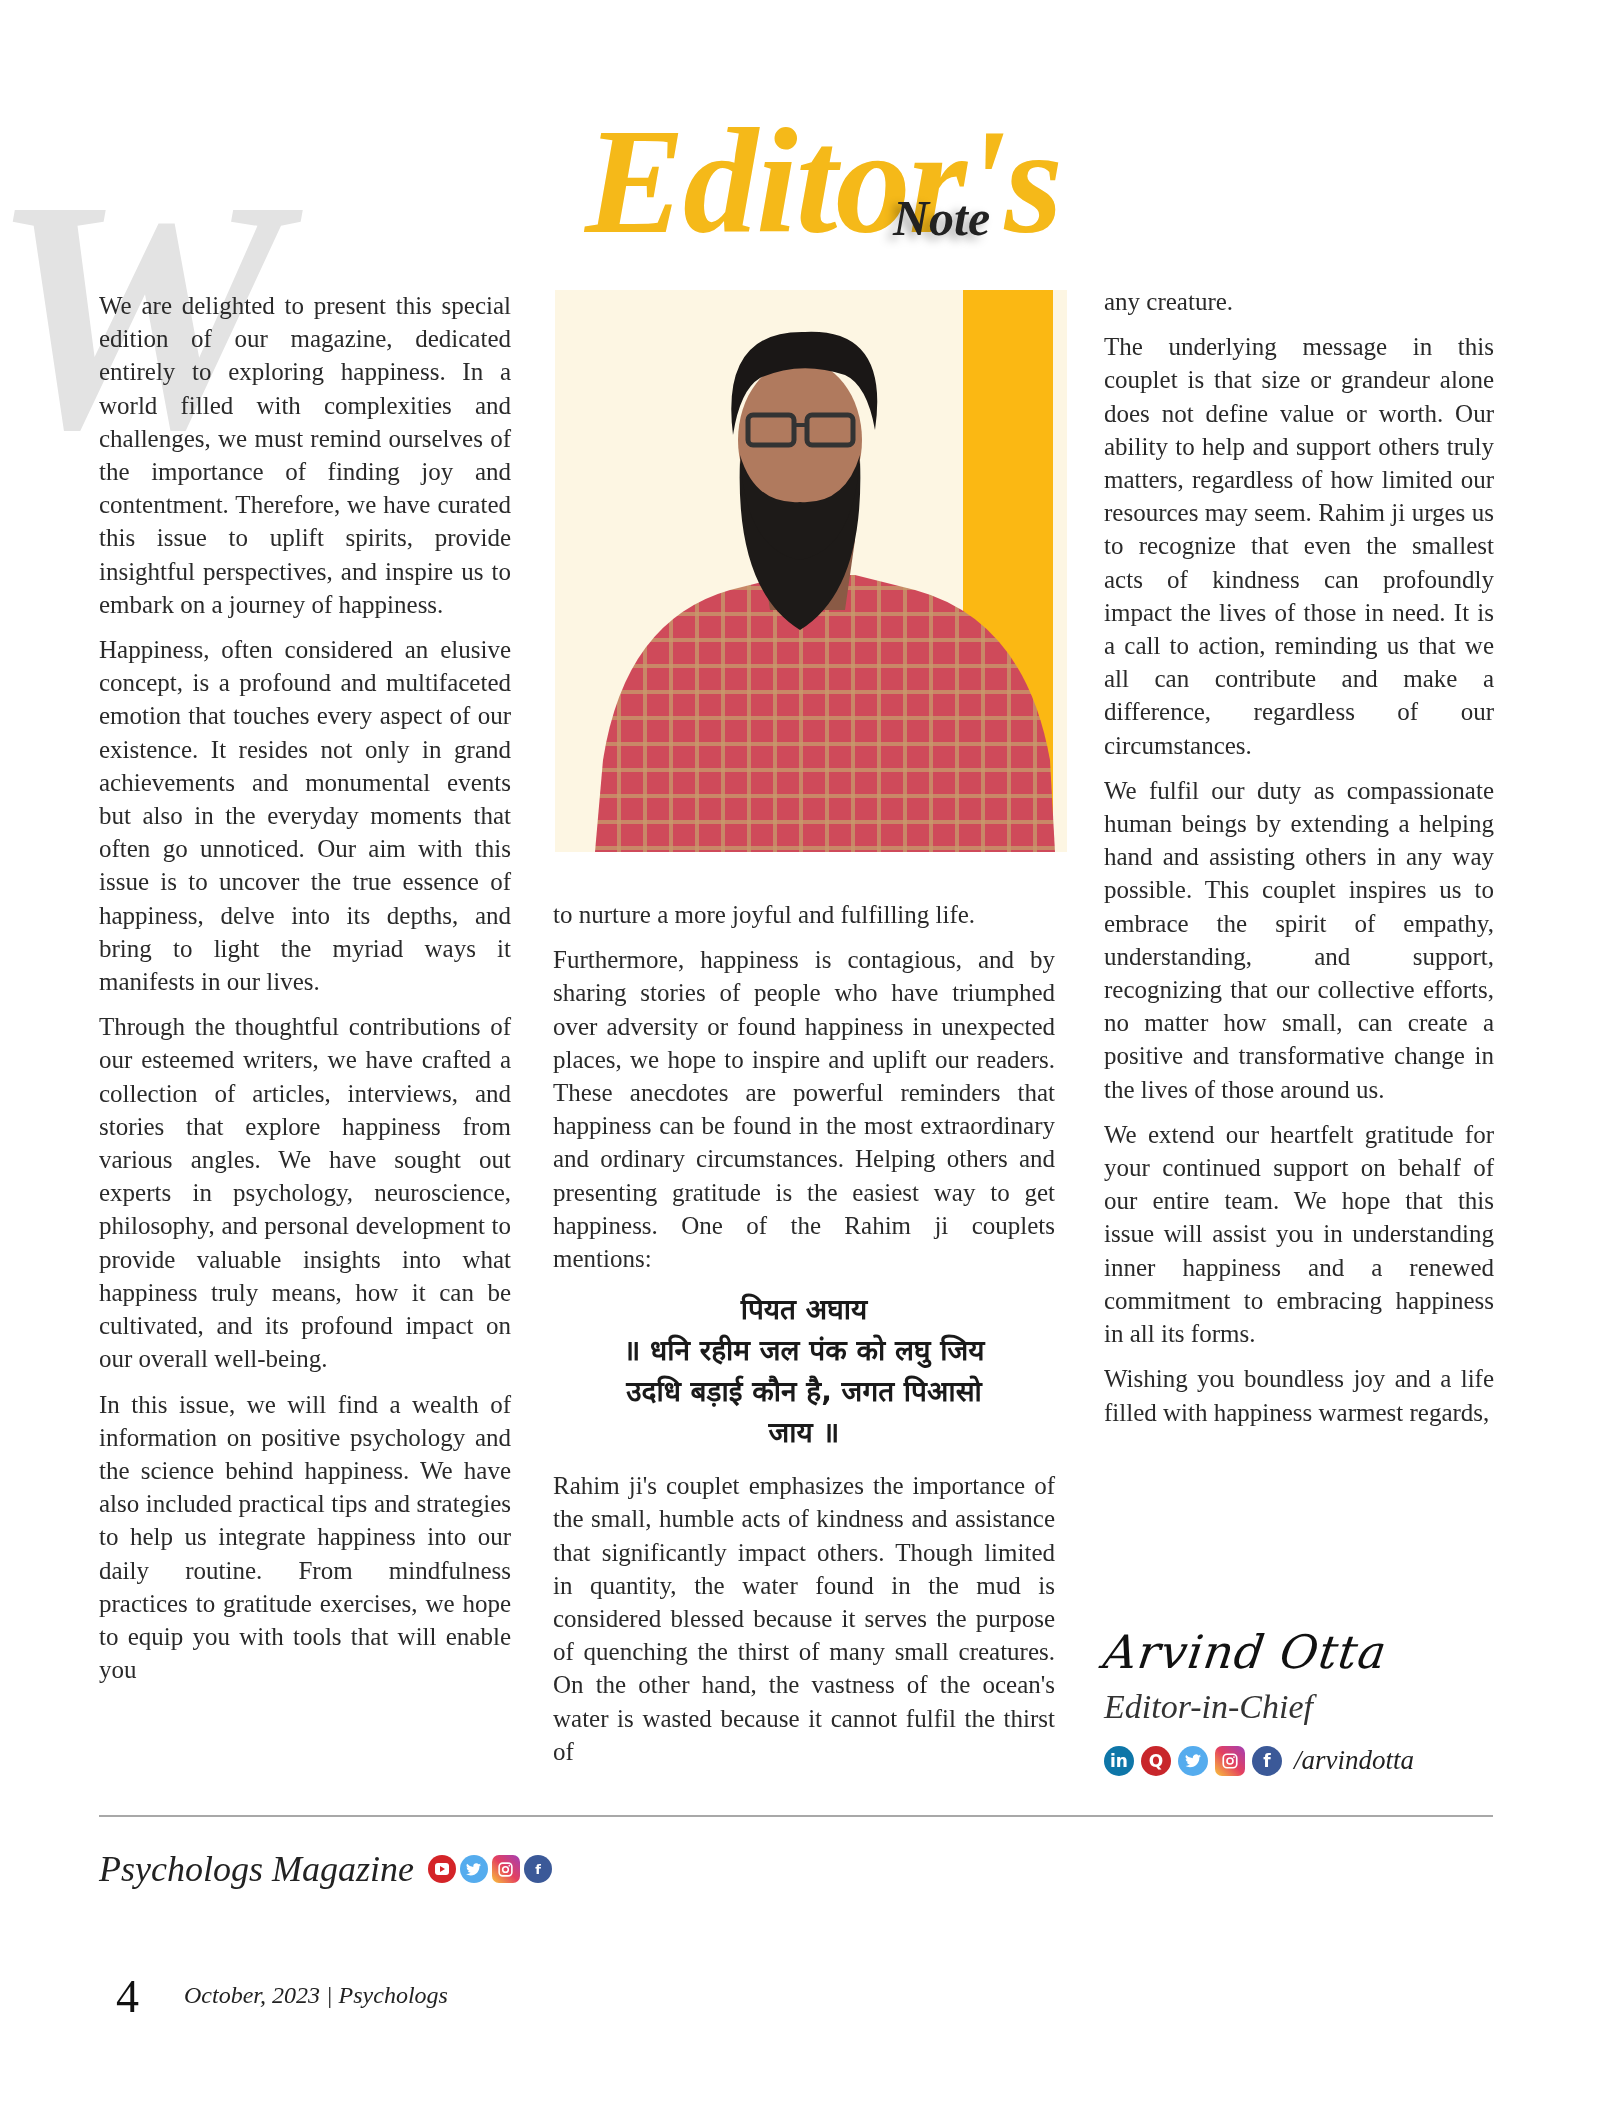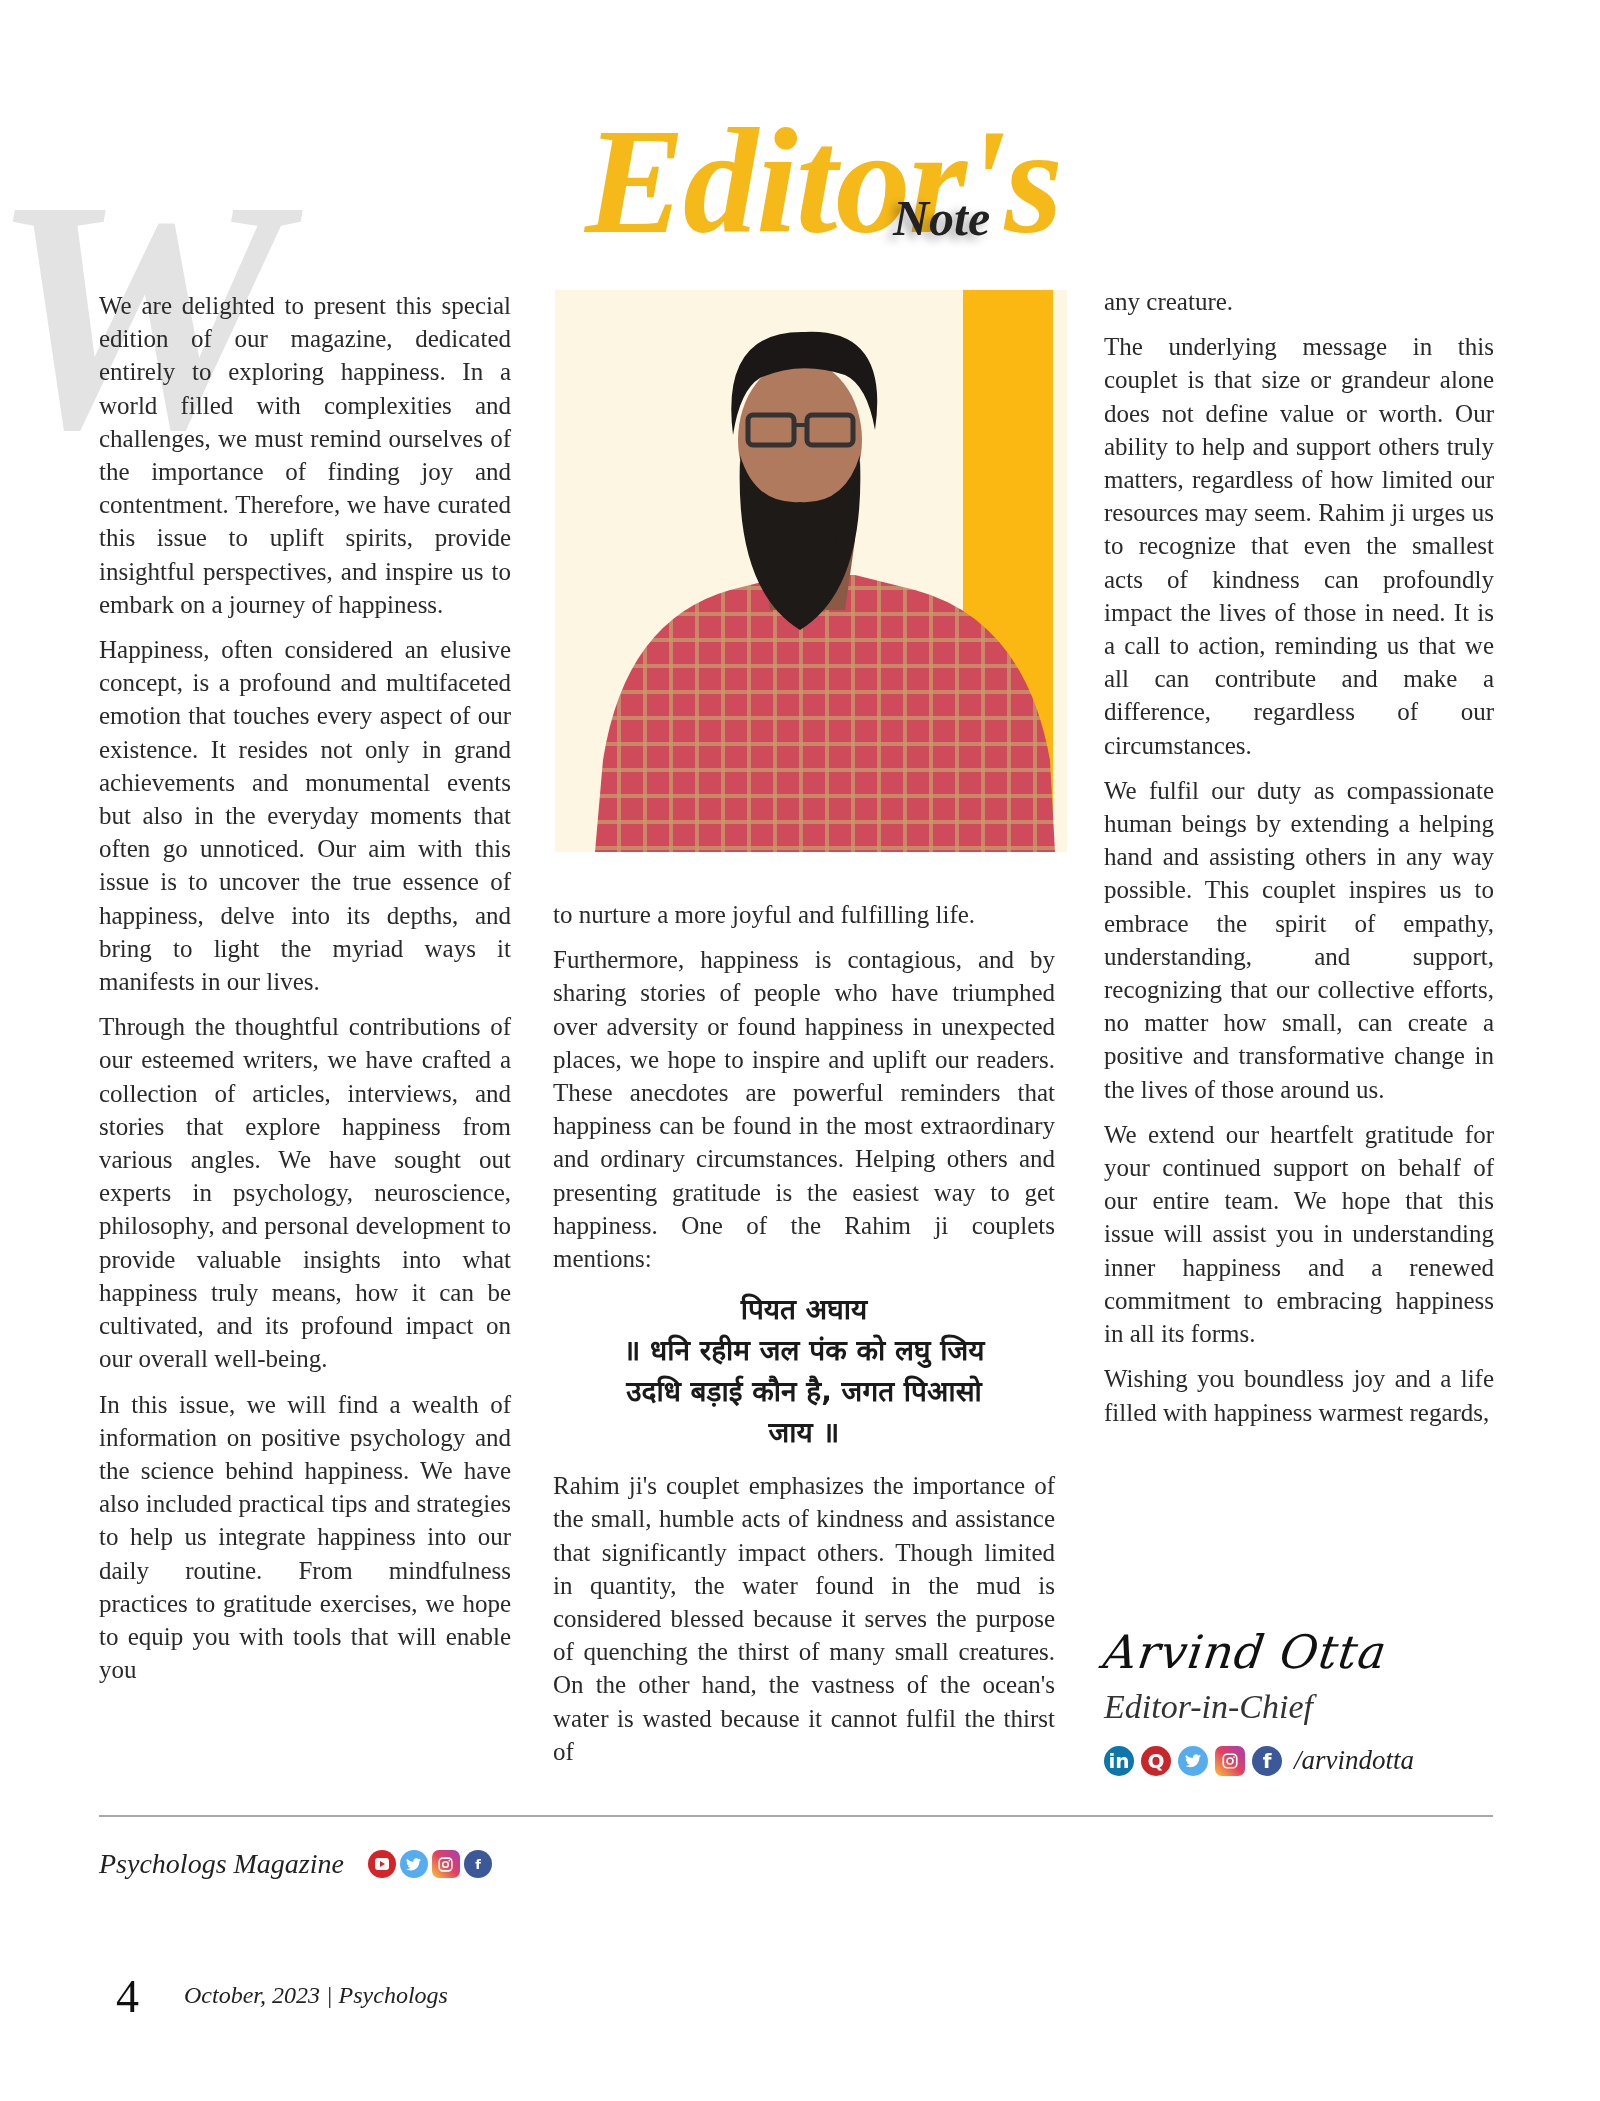--- a/index.html
+++ b/index.html
@@ -22,26 +22,26 @@
   .photo { position: absolute; left: 555px; top: 290px; width: 512px; height: 562px; background: #fdf6e3; overflow: hidden; z-index: 1; }
   .photo .bar { position: absolute; left: 408px; top: 0; width: 90px; height: 562px; background: #fbb813; }
   .photo svg { position: absolute; left: 0; top: 0; }
   .couplet { text-align: center; font-family: "DejaVu Sans", sans-serif; font-weight: bold; font-size: 28px;
              line-height: 41px; color: #1a1a1a; margin: 14px 0 16px 0; }
   .signature { position: absolute; left: 1104px; top: 1625px; font-family: "DejaVu Serif", serif; font-style: italic;
                font-size: 46px; color: #111; transform: skewX(-8deg); letter-spacing: 1px; }
   .role { position: absolute; left: 1104px; top: 1688px; font-style: italic; font-size: 34px; color: #333; }
   .social-row { position: absolute; left: 1104px; top: 1745px; display: flex; align-items: center; gap: 7px; }
   .ic { width: 30px; height: 30px; border-radius: 50%; display: inline-flex; align-items: center; justify-content: center;
-        color: #fff; font-family: "DejaVu Sans", sans-serif; font-weight: bold; font-size: 20px; }
+        color: #fff; font-family: "DejaVu Sans", sans-serif; font-weight: bold; font-size: 17px; }
   .ic.sq { border-radius: 7px; }
   .handle { font-style: italic; font-size: 27px; color: #222; margin-left: 5px; }
   .rule { position: absolute; left: 99px; top: 1815px; width: 1394px; height: 2px; background: #a8a8a8; }
   .mag { position: absolute; left: 99px; top: 1848px; display: flex; align-items: center; gap: 4px; }
-  .mag-name { font-style: italic; font-size: 28px; color: #222; margin-right: 20px; }
+  .mag-name { font-style: italic; font-size: 36px; color: #222; margin-right: 10px; }
   .mag .ic { width: 28px; height: 28px; font-size: 13px; }
   .page-num { position: absolute; left: 116px; top: 1970px; font-size: 46px; color: #111; }
   .issue { position: absolute; left: 184px; top: 1982px; font-style: italic; font-size: 24px; color: #222; }
 </style>
 </head>
 <body>
 
 <div class="watermark">W</div>
 
 <div class="title-wrap">

